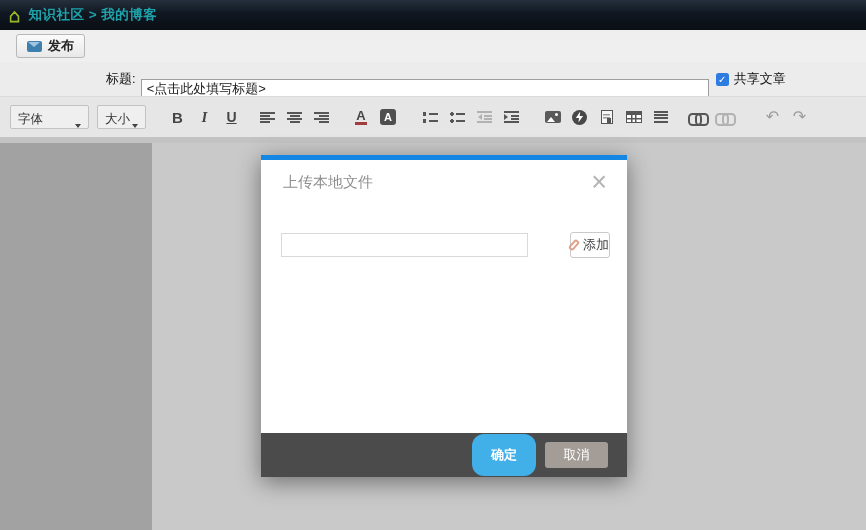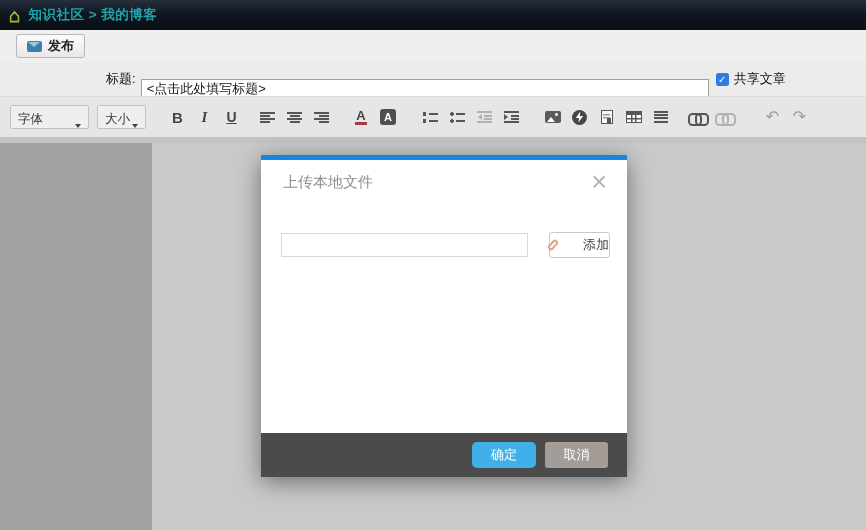--- a/index.html
+++ b/index.html
@@ -110,26 +110,26 @@
     box-shadow:0 5px 22px rgba(0,0,0,0.45); display:flex; flex-direction:column; }
   .m-accent { height:5px; background:#1486e4; }
   .m-header { height:44px; display:flex; align-items:center; padding:0 20px 0 22px; }
   .m-title { font-size:15px; color:#8e8e8e; }
   .m-close { margin-left:auto; font-size:27px; font-weight:300; color:#b3b3b3; line-height:22px; cursor:pointer; }
   .m-body { flex:1; padding:28px 17px 0 20px; }
   .m-hint { font-size:13px; font-weight:bold; color:#2b2b2b; margin-bottom:12px; }
   .m-filerow { display:flex; align-items:center; }
   .m-fileinput { width:247px; height:24px; border:1px solid #d9d9d9; background:#fff; outline:none;
     font-family:inherit; font-size:12px; padding:0 5px; }
-  .m-addbtn { margin-left:auto; width:61px; height:26px; background:#fff; border:1px solid #c9c9c9; border-radius:3px;
-    display:flex; align-items:center; justify-content:space-between; gap:6px; font-size:13px; color:#444; cursor:pointer; }
+  .m-addbtn { margin-left:auto; width:40px; height:26px; background:#fff; border:1px solid #c9c9c9; border-radius:3px;
+    display:flex; align-items:center; justify-content:flex-start; gap:6px; font-size:13px; color:#444; cursor:pointer; }
   .m-footer { height:44px; background:#4b4b4b; display:flex; align-items:center; justify-content:flex-end;
     padding-right:19px; gap:9px; }
-  .m-ok { width:64px; height:26px; background:#41b0e8; border:none; border-radius:5px; color:#fff; font-size:13px;
-    font-family:inherit; cursor:pointer; }
+  .m-ok { width:64px; height:42px; background:#41b0e8; border:none; border-radius:12px; color:#fff; font-size:13px;
+    font-family:inherit; cursor:pointer;font-weight:bold; }
   .m-cancel { width:63px; height:26px; background:#a49d97; border:none; border-radius:3px; color:#fff; font-size:13px;
     font-family:Liberation Serif, serif; cursor:pointer; }
 </style>
 </head>
 <body>
 
 <div id="app">
 
   <div class="topbar">
     <span class="home-ic">⌂</span>

